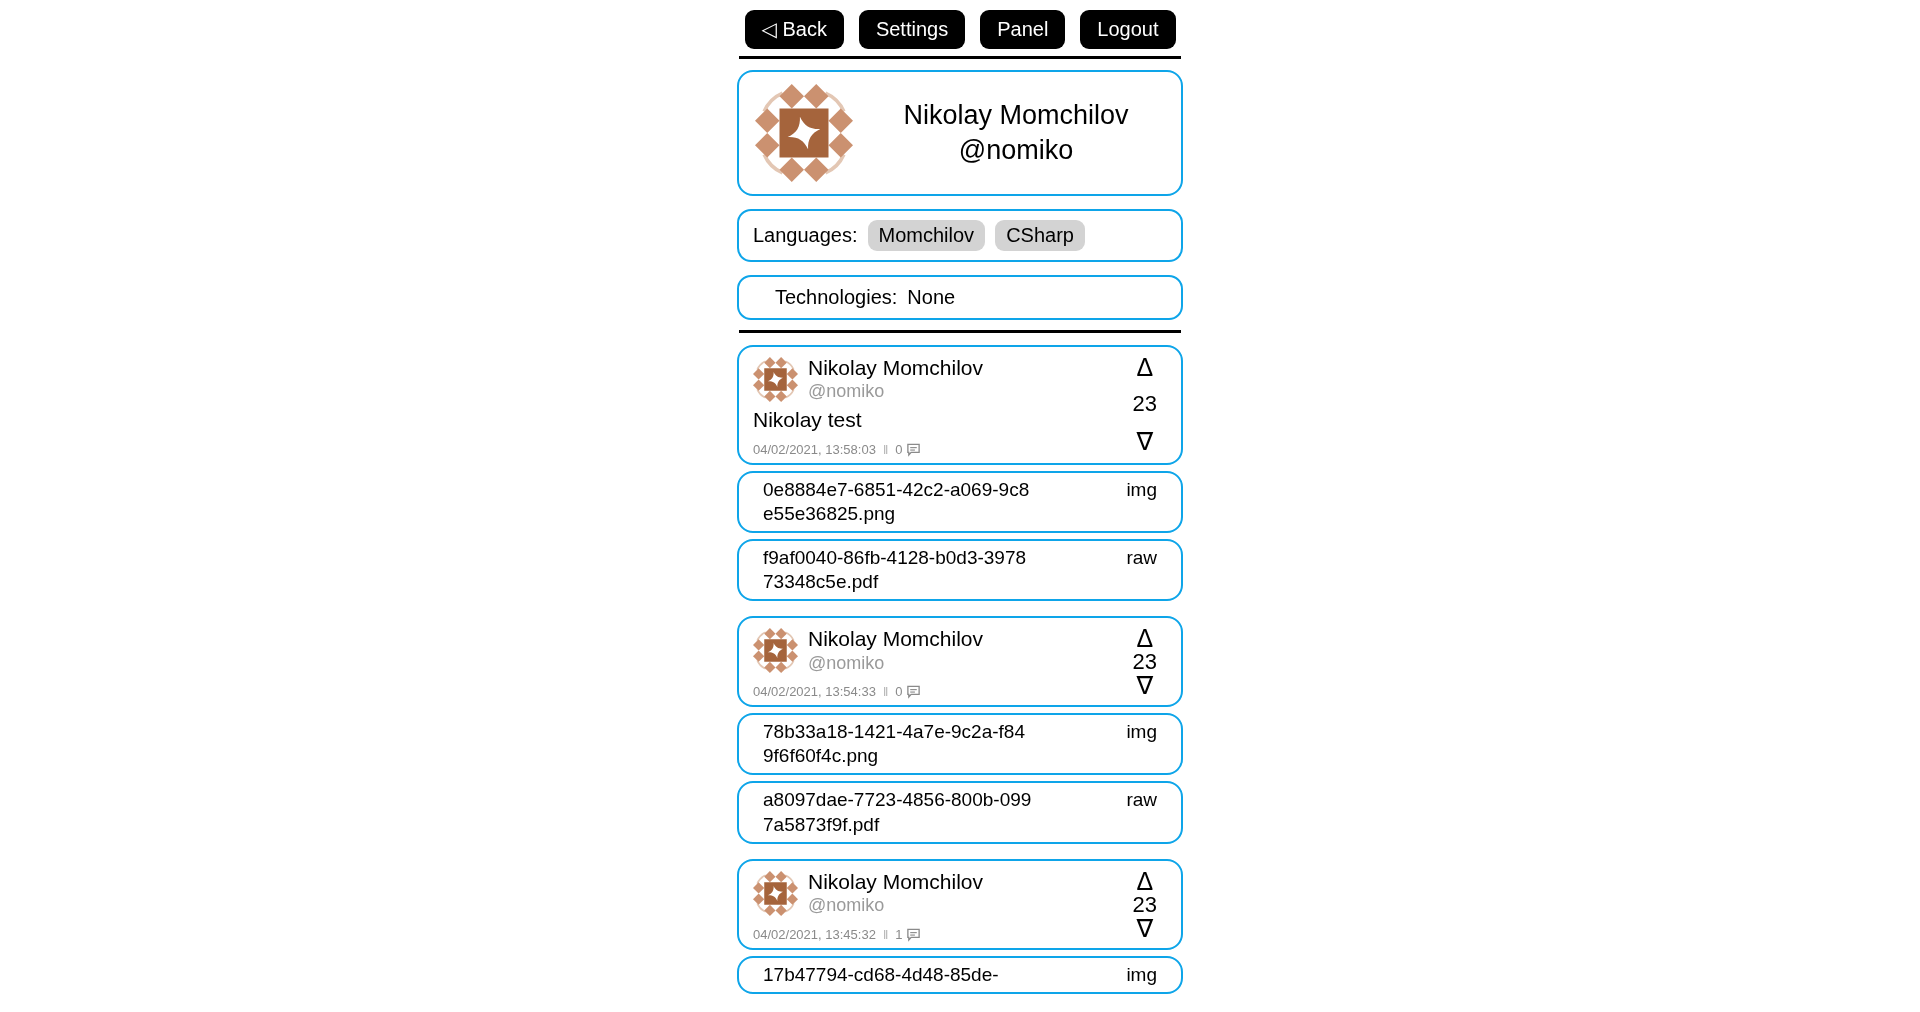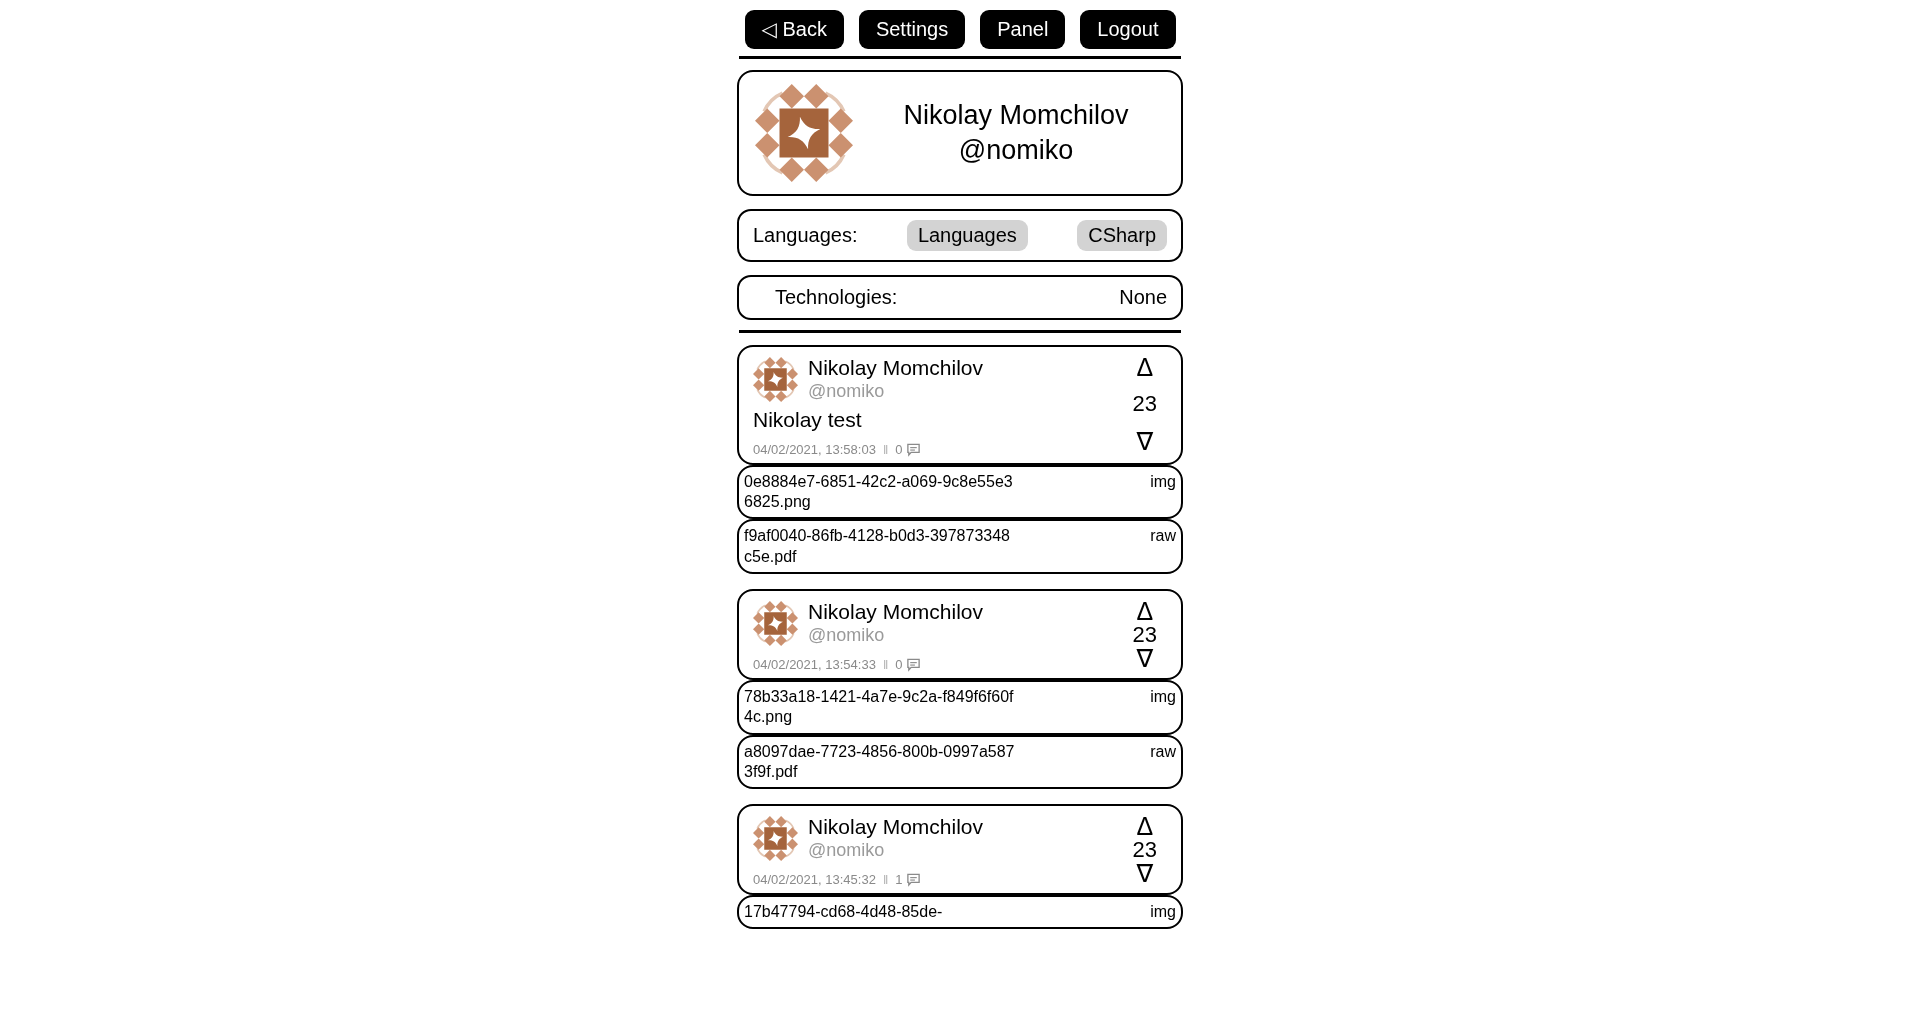--- a/index.html
+++ b/index.html
@@ -10,28 +10,28 @@
   
   .topbar { display:flex; justify-content:center; gap:15px; }
   .nav-btn { background:#000; color:#fff; border:none; border-radius:9px;
              padding:9px 17px; font-size:20px; line-height:1.05; cursor:pointer;
              font-family:"Liberation Sans", sans-serif; }
 
   hr.divider { border:none; border-top:3px solid #000; margin:7px 2px 11px; }
   hr.divider2 { border:none; border-top:3px solid #000; margin:10px 2px 12px; }
 
   
-  .card { border:2px solid #000000; border-radius:16px; background:#fff; }
+  .card { border:2px solid #0ea5e9; border-radius:16px; background:#fff; }
 
   .profile-card { display:flex; align-items:center; gap:14px; padding:12px 16px; margin-bottom:13px; }
   .profile-avatar { width:98px; height:98px; flex:0 0 auto; }
   .profile-names { flex:1; text-align:center; font-size:27px; line-height:1.3; }
 
   .info-card { display:flex; align-items:center; gap:10px; padding:9px 14px;
-               font-size:20px; margin-bottom:13px; border-radius:14px;justify-content:space-between; }
+               font-size:20px; margin-bottom:13px; border-radius:14px; }
   .tech-card { margin-bottom:8px;padding-left:36px; }
   .badge { background:#d3d3d3; border-radius:9px; padding:4px 11px; font-size:20px; }
 
   
   .post-block { margin-bottom:15px; }
   .post-card { position:relative; padding:8px 14px 6px; }
   .post-header { display:flex; align-items:flex-start; gap:10px; padding-right:72px; }
   .post-avatar { width:45px; height:45px; flex:0 0 auto; margin-top:2px; }
   .author-name { font-size:21px; line-height:1.25; }
   .author-handle { font-size:18px; line-height:1.2; color:#9a9a9a; }
@@ -39,22 +39,22 @@
   .post-meta { margin-top:10px; font-size:13px; color:#8a8a8a; display:flex; align-items:center; gap:7px; }
   .meta-sep { font-size:13px; color:#b0b0b0; }
   .comment-wrap { display:flex; align-items:center; gap:3px; }
 
   .votes { position:absolute; top:8px; bottom:9px; right:24px; display:flex;
            flex-direction:column; align-items:center; justify-content:space-between; }
   .vote-arrow { font-size:25px; line-height:1; background:none; border:none; cursor:pointer;
                 font-family:"Liberation Sans", sans-serif; color:#000; padding:0; }
   .vote-count { font-size:22px; line-height:1; }
 
-  .attachment { margin-top:0; padding:5px 5px; display:flex; justify-content:space-between;
-                align-items:flex-start; gap:12px; font-size:16px; line-height:1.27; cursor:pointer; }
+  .attachment { margin-top:6px; padding:5px 24px; display:flex; justify-content:space-between;
+                align-items:flex-start; gap:12px; font-size:19px; line-height:1.27; cursor:pointer; }
   .filename { max-width:272px; word-break:break-all; }
   .filetype { white-space:nowrap; }
 
   svg.icon { display:block; }
 </style>
 </head>
 <body>
 
 <svg width="0" height="0" style="position:absolute">
   <symbol id="identicon" viewBox="0 0 64 64">
@@ -98,21 +98,21 @@
         <use href="#identicon"></use>
       </svg>
     <div class="profile-names">
       <div>Nikolay Momchilov</div>
       <div>@nomiko</div>
     </div>
   </div>
 
   <div class="card info-card">
     <span>Languages:</span>
-    <span class="badge">Languages</span>
+    <span class="badge">Momchilov</span>
     <span class="badge">CSharp</span>
   </div>
 
   <div class="card info-card tech-card">
     <span>Technologies:</span>
     <span>None</span>
   </div>
 
   <hr class="divider2">
 

